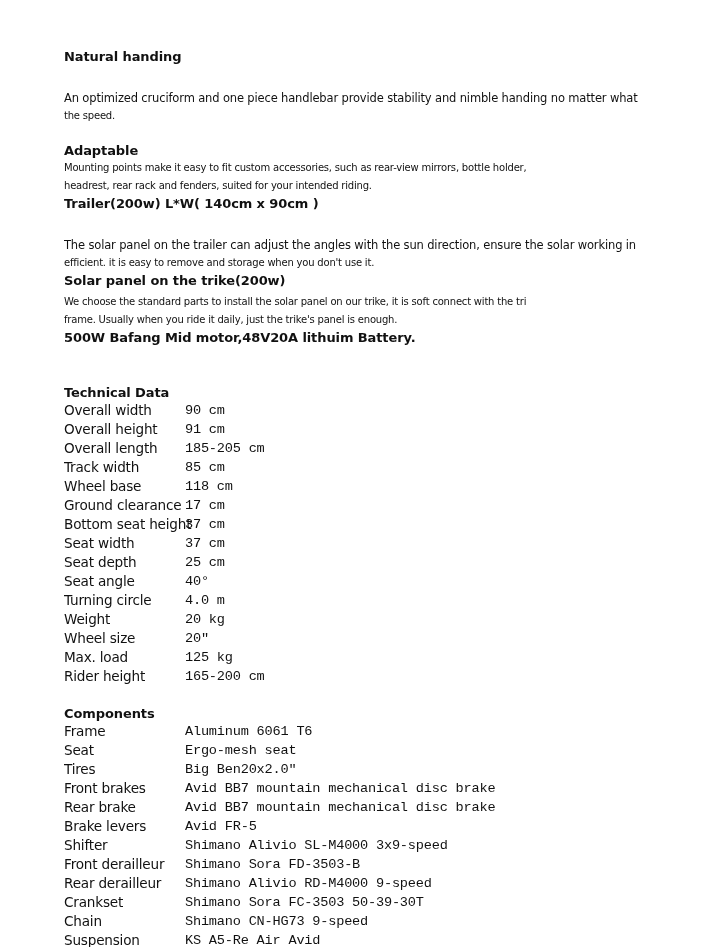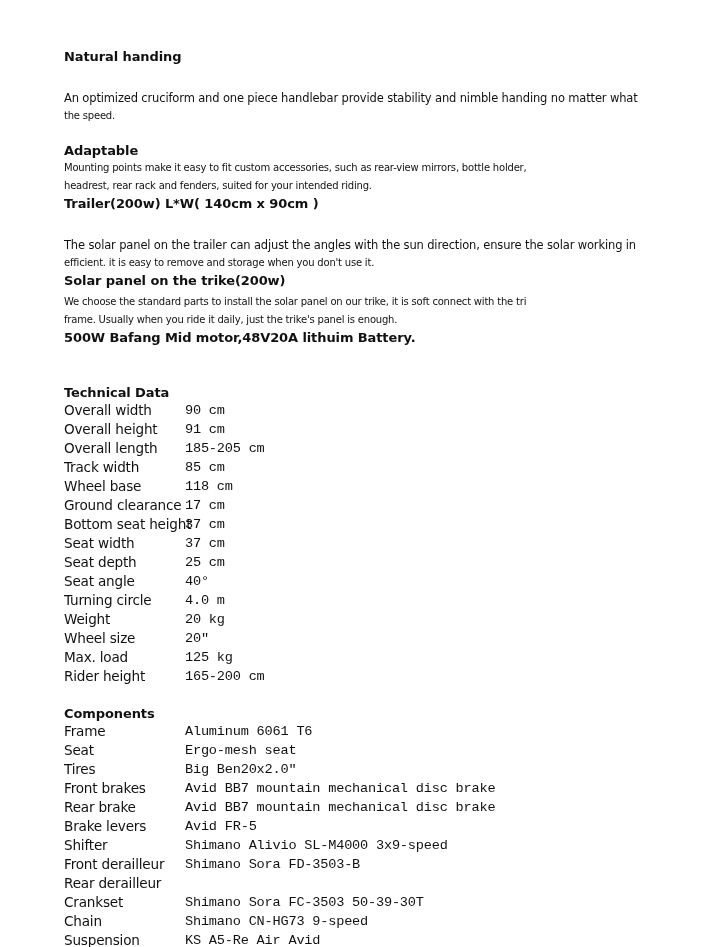--- a/index.html
+++ b/index.html
@@ -185,20 +185,21 @@
         <div class="row comp">
           <span class="k">Shifter</span>
           <span class="v">Shimano Alivio SL-M4000 3x9-speed</span>
         </div>
         <div class="row comp">
           <span class="k">Front derailleur</span>
           <span class="v">Shimano Sora FD-3503-B</span>
         </div>
         <div class="row comp">
           <span class="k">Rear derailleur</span>
+          <span class="v">Shimano Alivio RD-M4000 9-speed</span>
         </div>
         <div class="row comp">
           <span class="k">Crankset</span>
           <span class="v">Shimano Sora FC-3503 50-39-30T</span>
         </div>
         <div class="row comp">
           <span class="k">Chain</span>
           <span class="v">Shimano CN-HG73 9-speed</span>
         </div>
         <div class="row comp">

